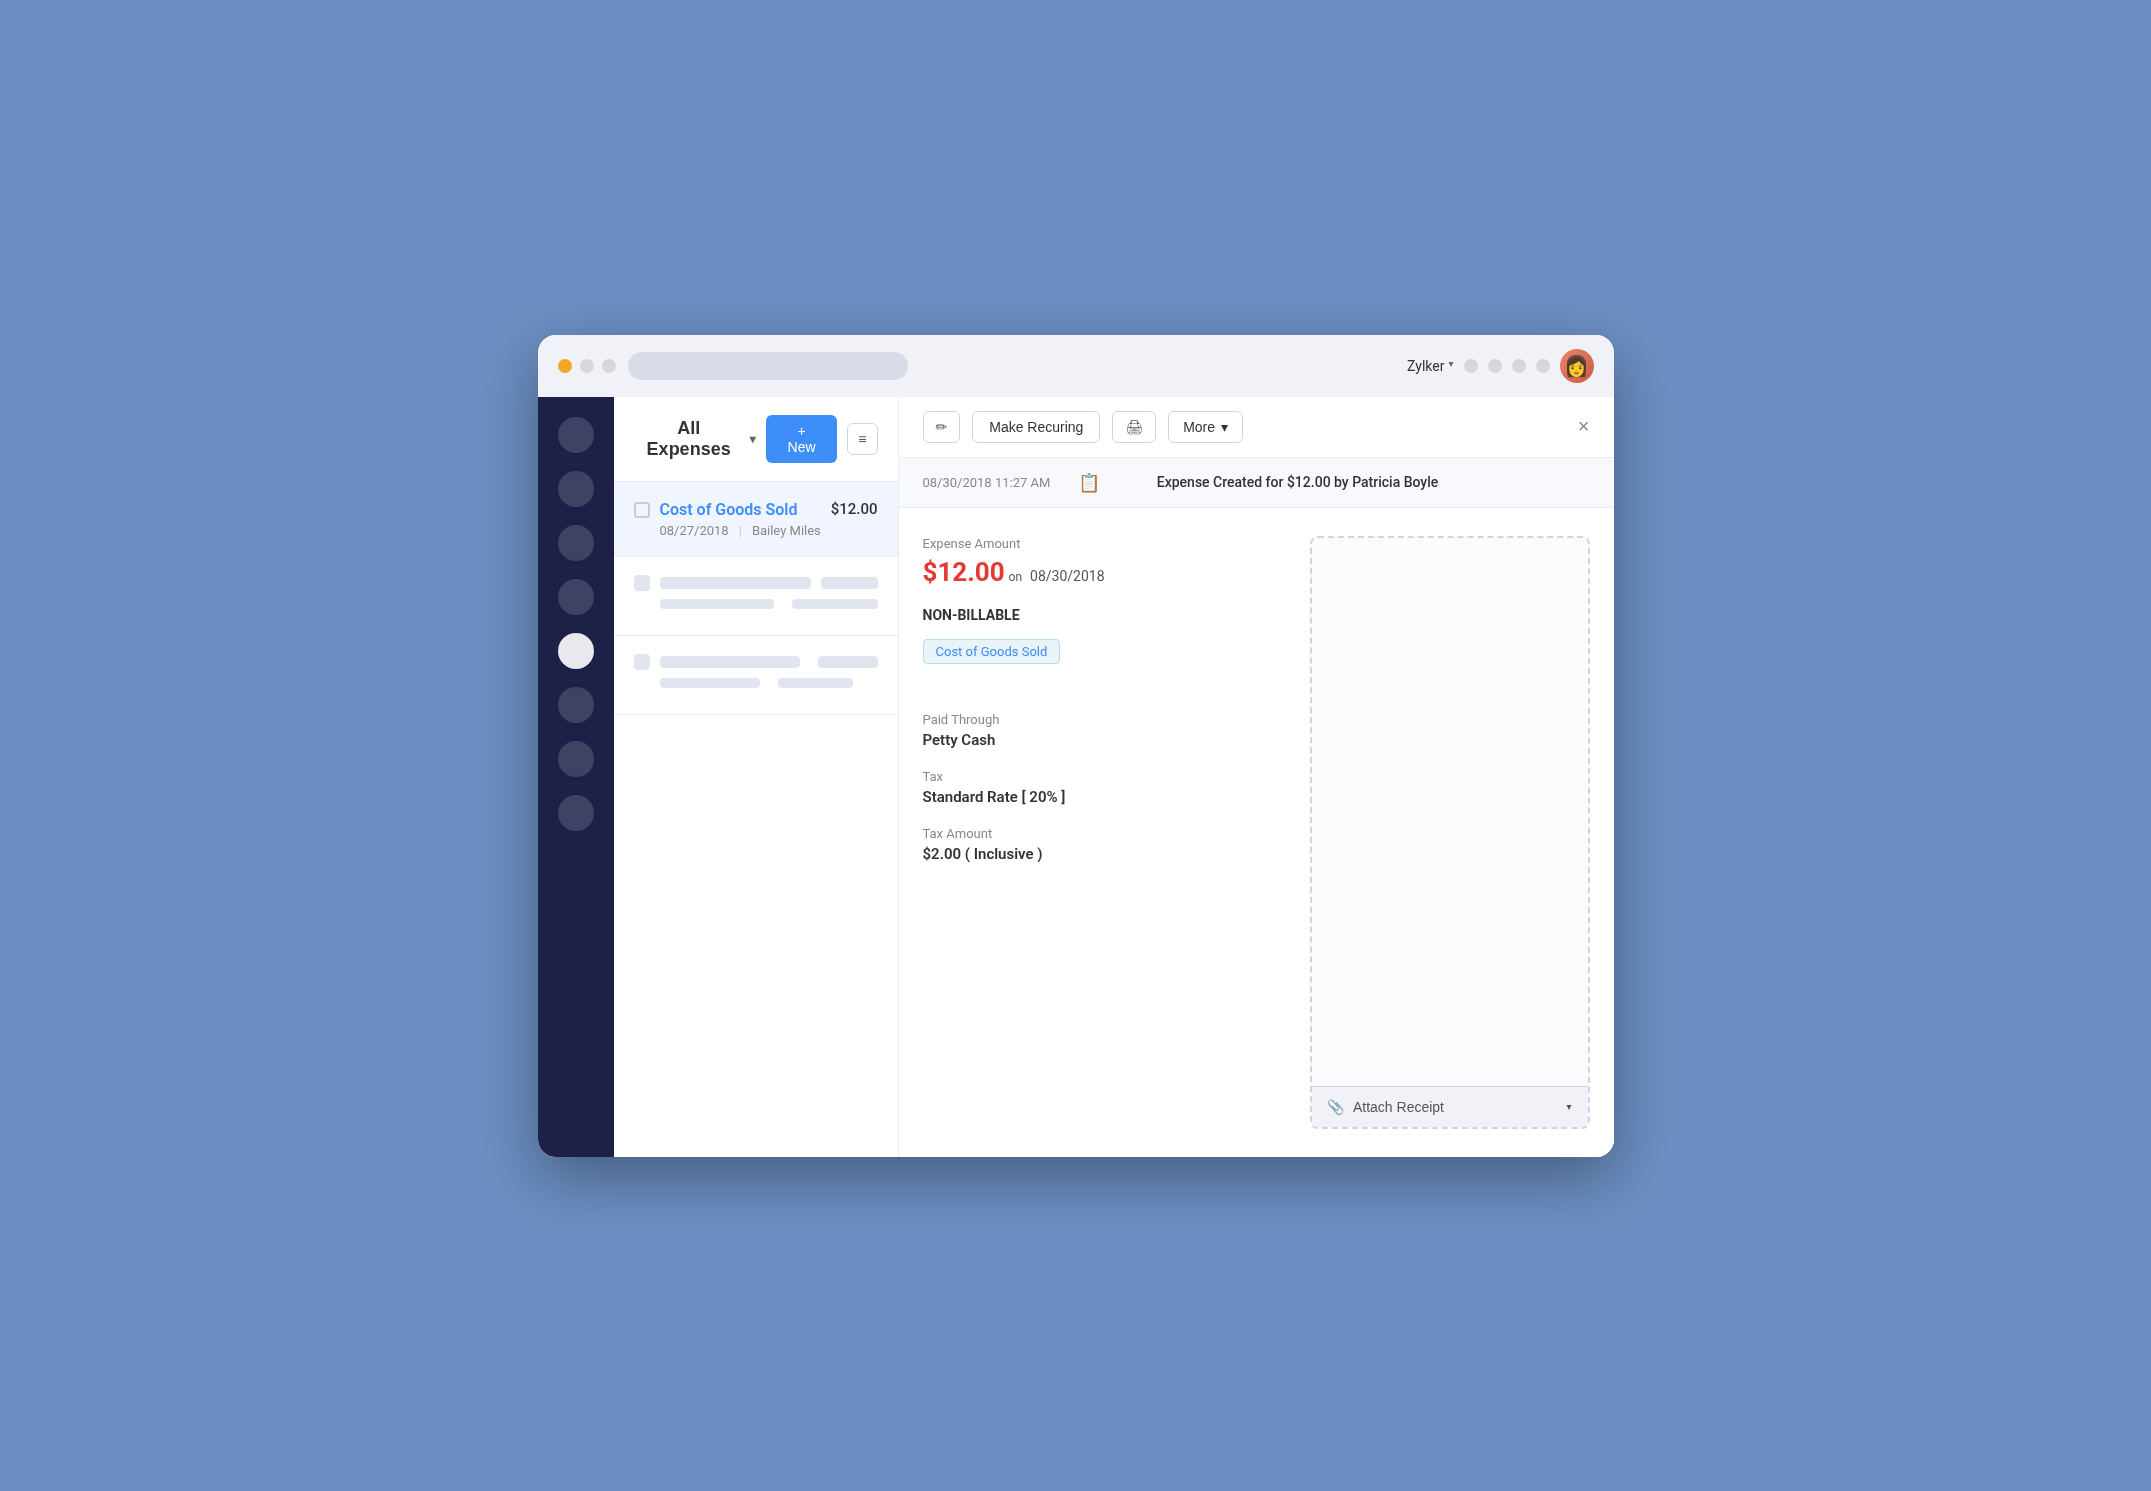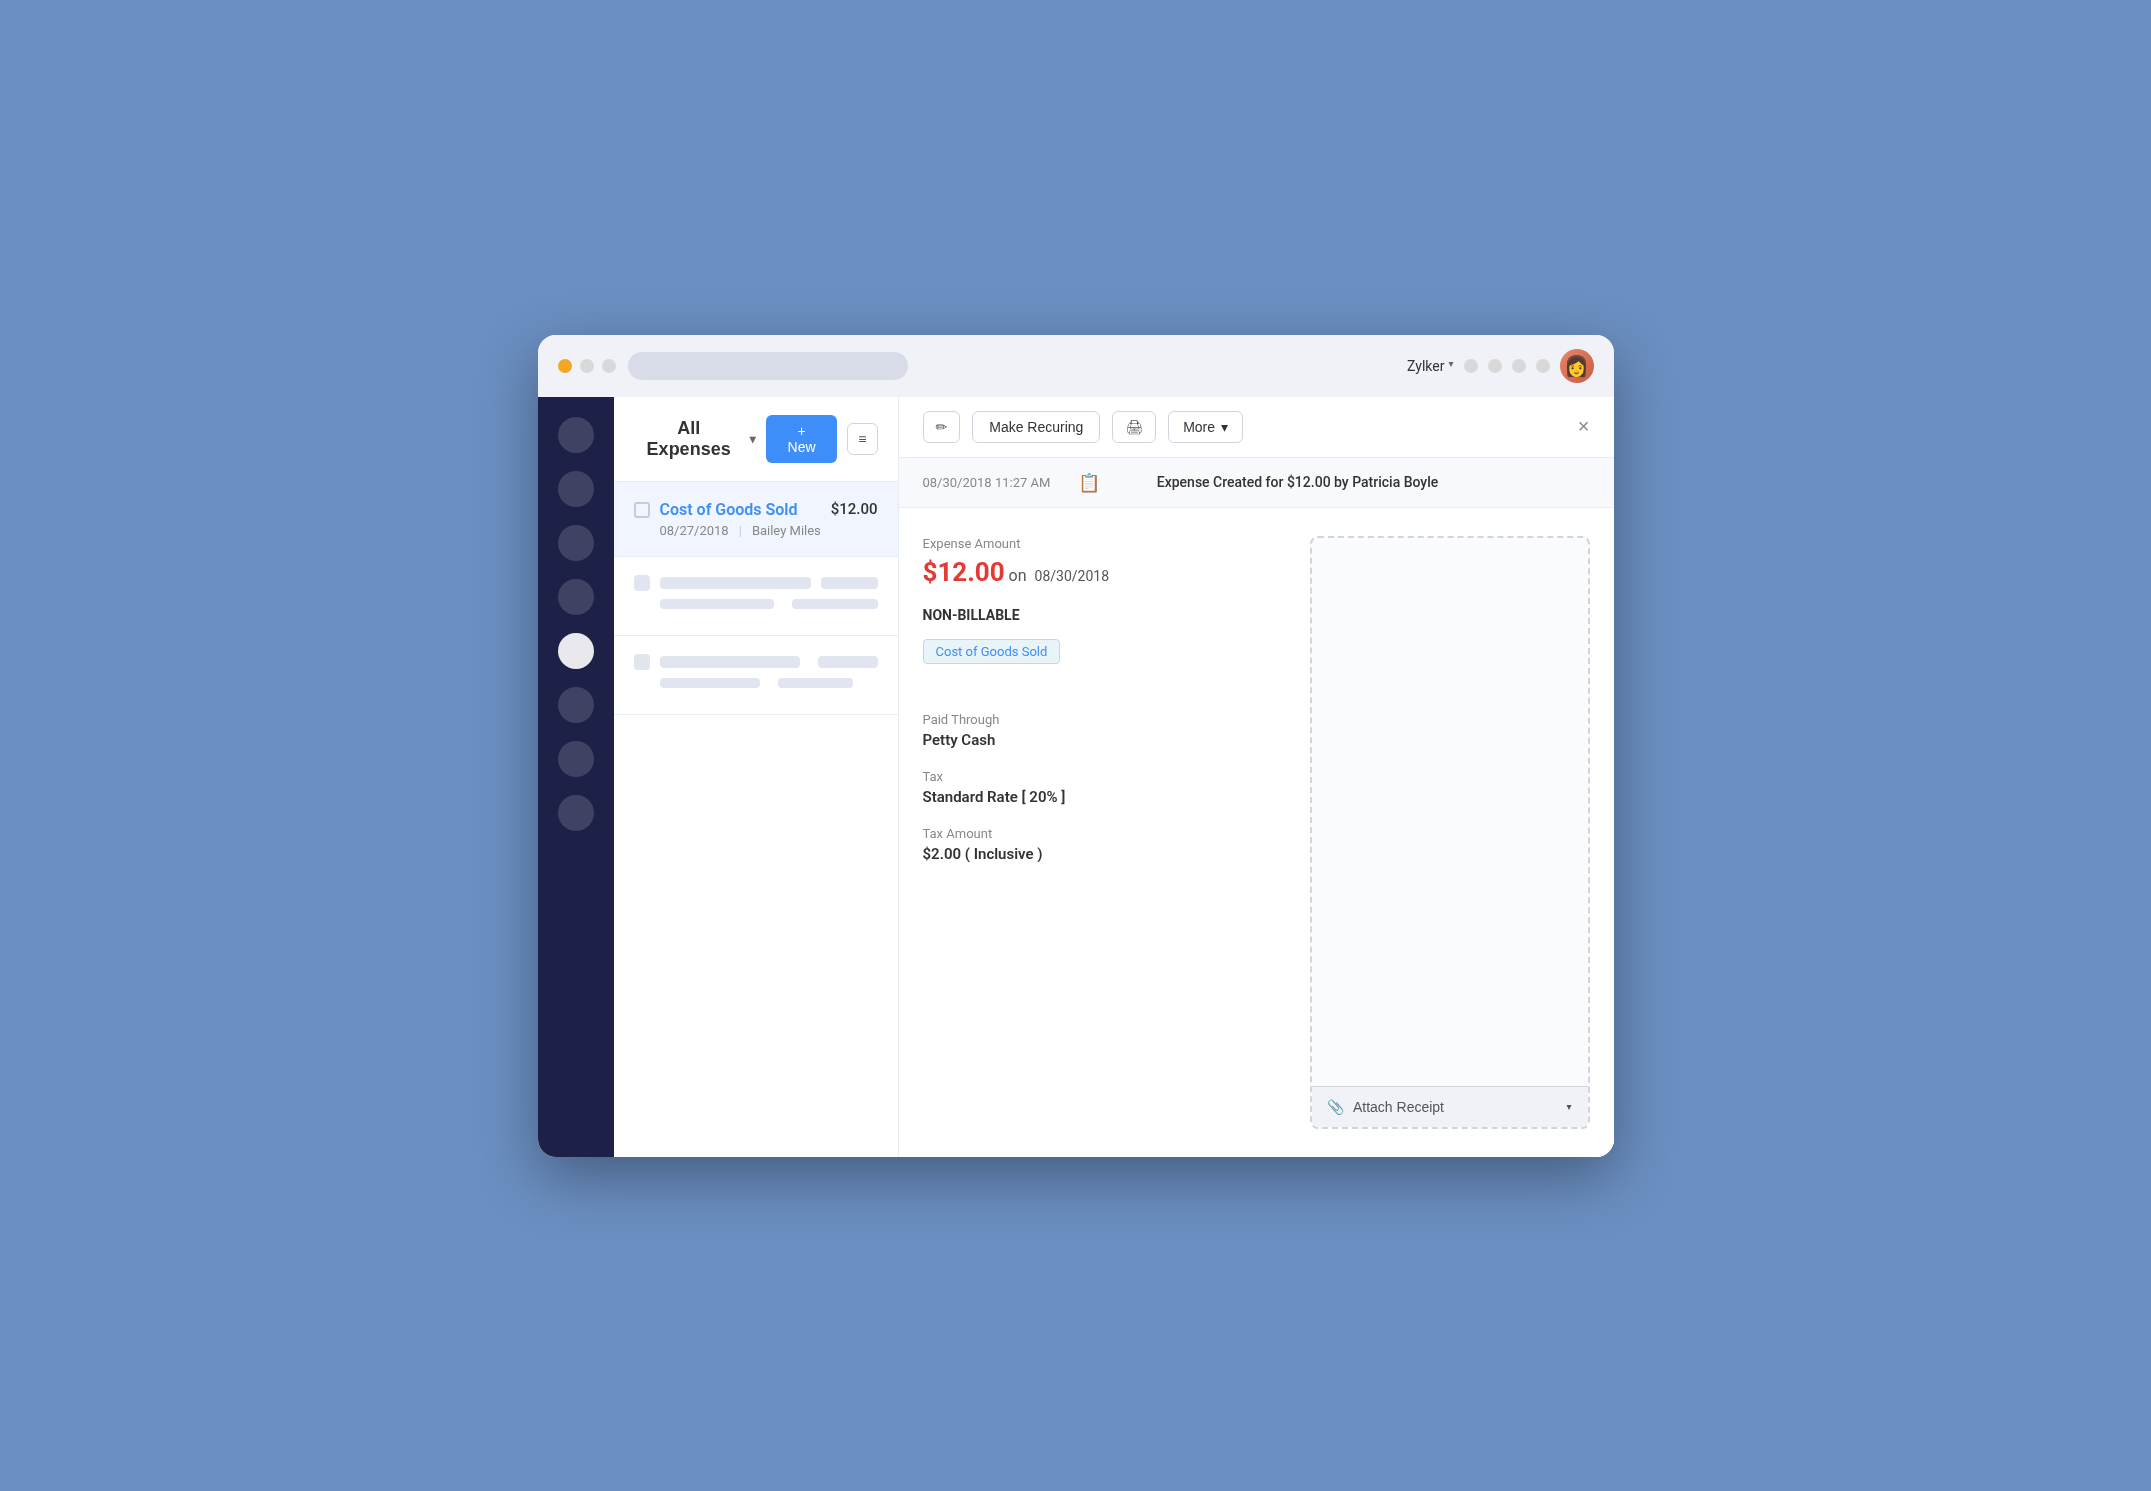--- a/index.html
+++ b/index.html
@@ -569,21 +569,21 @@
         </div>
 
         <div class="detail-area">
 
           <div class="detail-left">
 
             <div class="field-group">
               <div class="detail-section-label">Expense Amount</div>
               <div>
                 <span class="expense-amount-large">$12.00</span>
-                <span style="font-size:16px; color:#555;">on</span>
+                <span style="font-size:12px; color:#555;">on</span>
                 <span style="font-size:14px; color:#555; margin-left:4px;">08/30/2018</span>
               </div>
             </div>
 
             <div class="non-billable-label">NON-BILLABLE</div>
 
             <div style="margin-bottom:24px;">
               <span class="category-tag">Cost of Goods Sold</span>
             </div>
 

